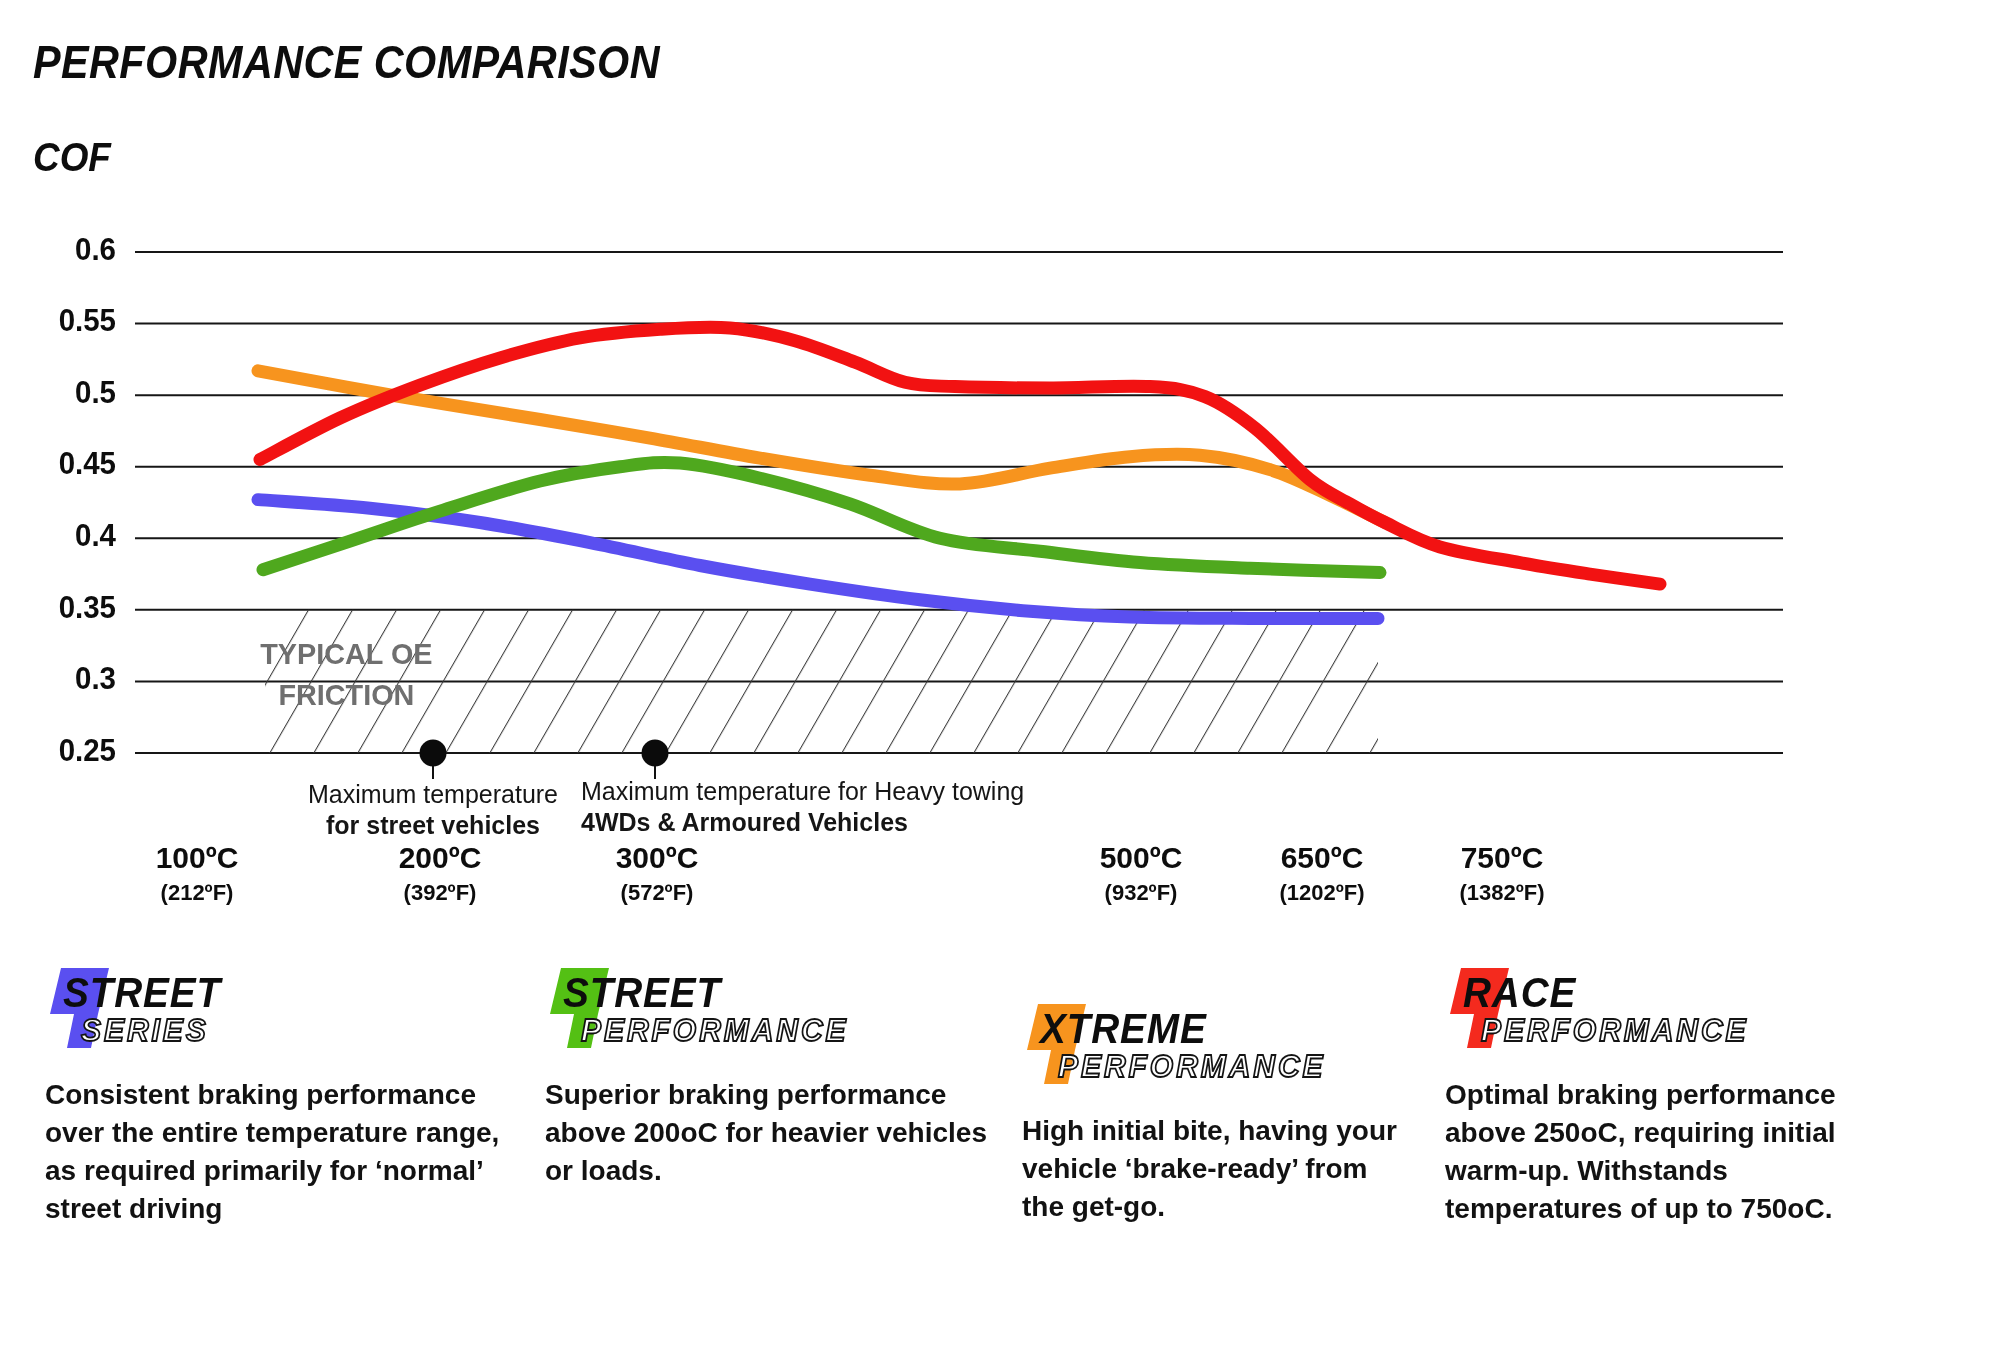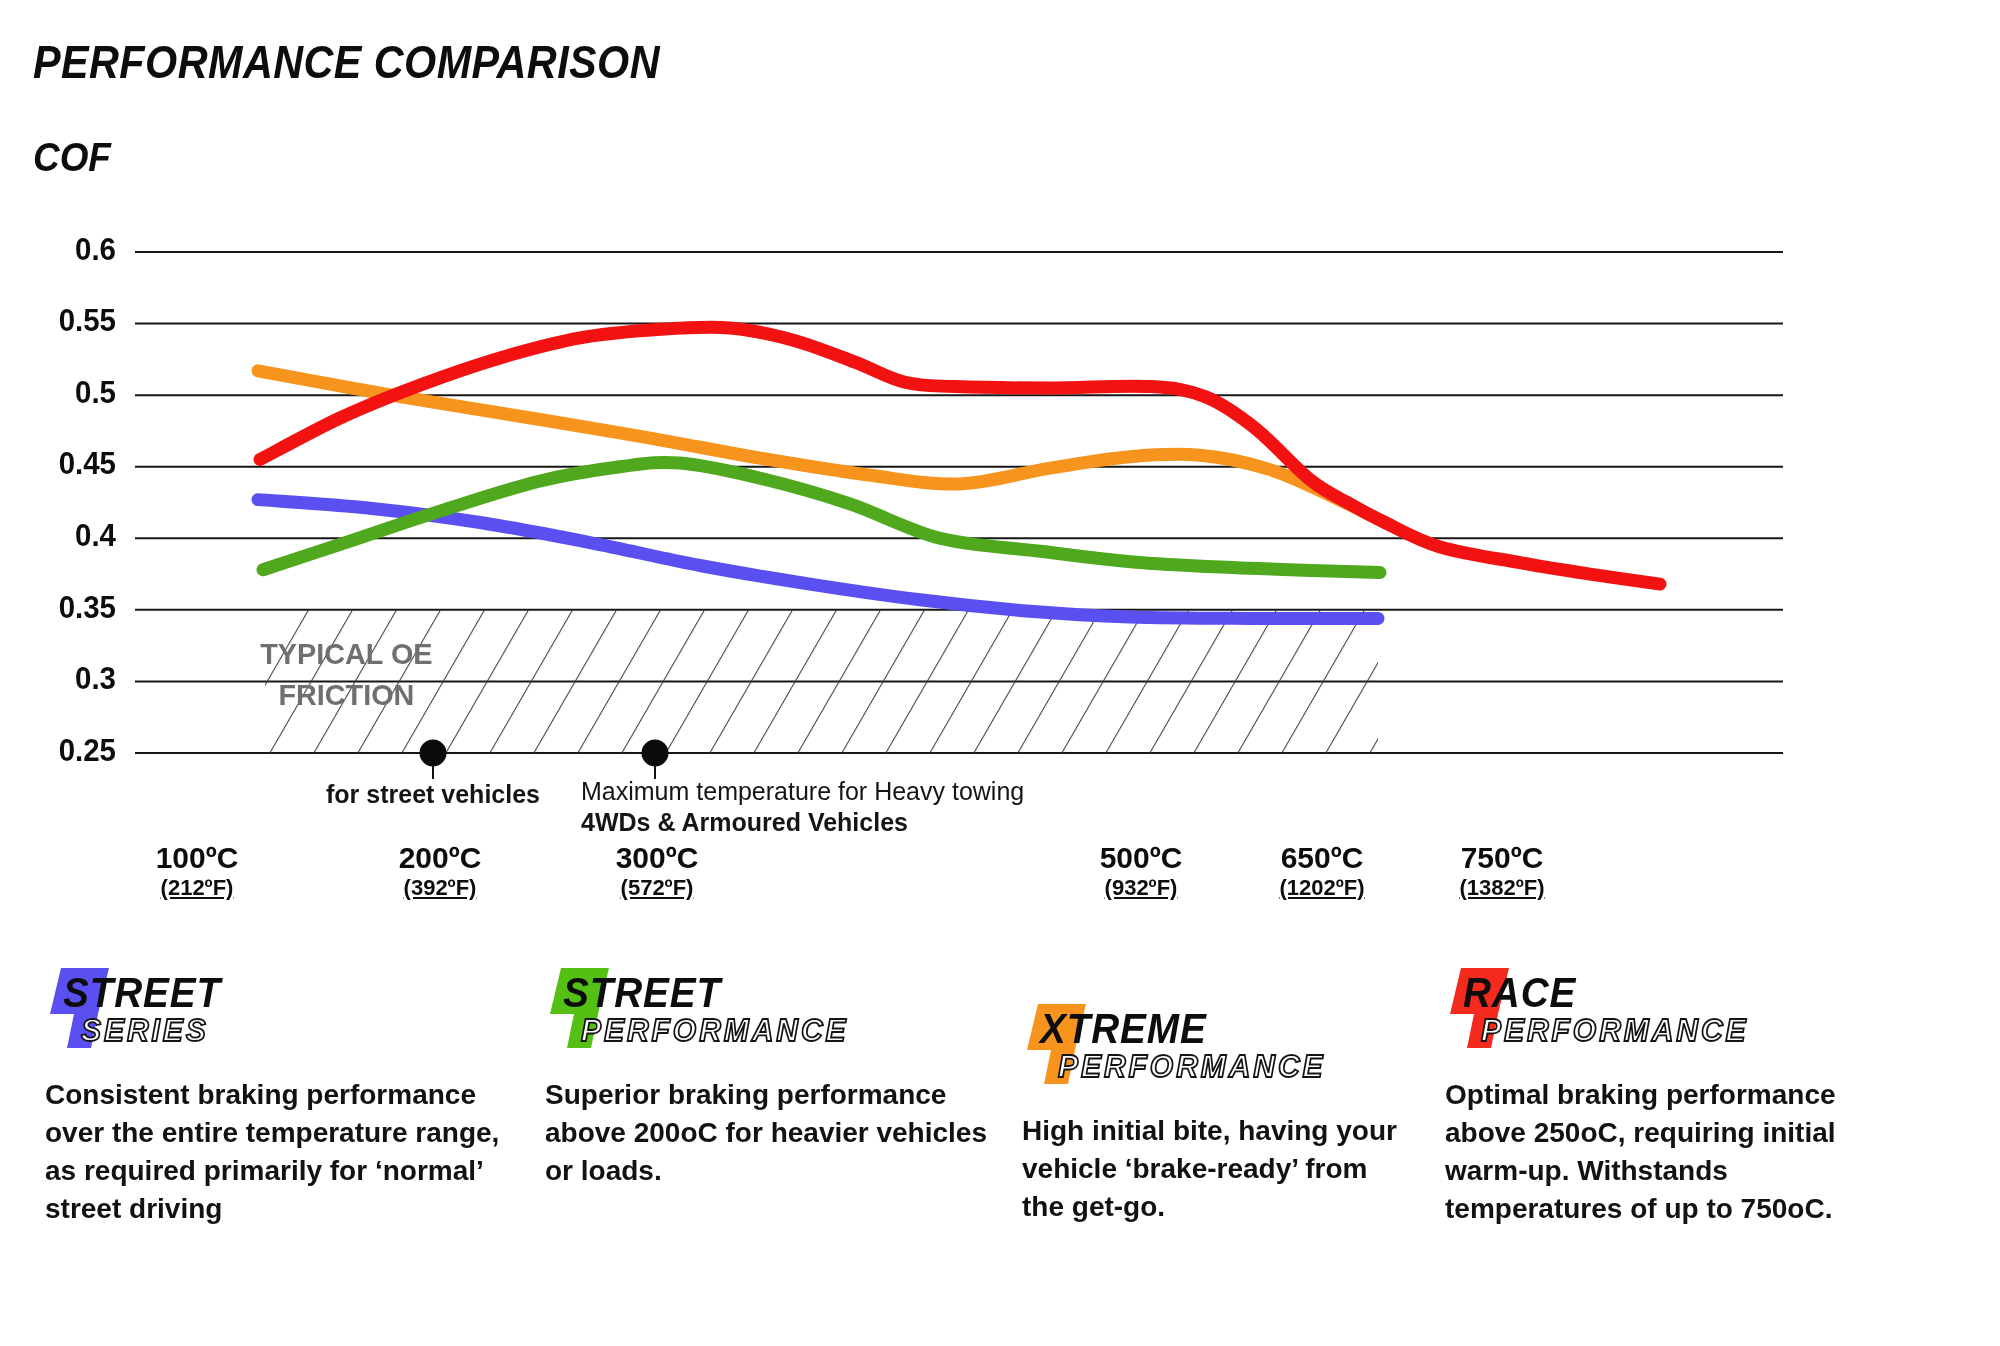--- a/index.html
+++ b/index.html
@@ -10,21 +10,21 @@
   .page-title{position:absolute;left:33px;top:34px;margin:0;font:italic 700 47px "Liberation Sans",sans-serif;
               color:#0d0d0d;transform:scaleX(.88);transform-origin:left top;letter-spacing:.5px;white-space:nowrap;}
   .cof-title{position:absolute;left:33px;top:134px;font:italic 700 41px "Liberation Sans",sans-serif;
              color:#0d0d0d;transform:scaleX(.9);transform-origin:left top;}
 
   .ytick{position:absolute;left:14px;width:102px;text-align:right;font:700 31px "Liberation Sans",sans-serif;
          color:#0d0d0d;transform:scaleX(.95);transform-origin:right top;}
 
   .xtick{position:absolute;top:841px;width:220px;text-align:center;color:#0d0d0d;}
   .xtick .xc{font:700 30px "Liberation Sans",sans-serif;text-align:center;}
-  .xtick .xf{font:700 22px "Liberation Sans",sans-serif;text-decoration:underline;}
+  .xtick .xf{font:700 22px "Liberation Sans",sans-serif;margin-top:5px;}
 
   .bandlbl{position:absolute;left:200px;top:633px;width:305px;text-align:center;color:#6f6f6f;
            font:700 30px/41px "Liberation Sans",sans-serif;transform:scaleX(.96);transform-origin:left top;}
 
   .ann{position:absolute;font:400 25px/31px "Liberation Sans",sans-serif;color:#151515;}
   .ann .b{font-weight:700;}
   .ann-street{left:250px;top:779px;width:366px;text-align:center;}
   .ann-towing{left:581px;top:776px;width:560px;text-align:left;}
 
   .col{position:absolute;top:966px;}
@@ -82,20 +82,21 @@
   <div class="ytick" style="top:590px">0.35</div>
   <div class="ytick" style="top:661px">0.3</div>
   <div class="ytick" style="top:733px">0.25</div>
 
   <div class="bandlbl">
     <div>TYPICAL OE</div>
     <div>FRICTION</div>
   </div>
 
   <div class="ann ann-street">
+    <div>Maximum temperature</div>
     <div class="b">for street vehicles</div>
   </div>
   <div class="ann ann-towing">
     <div>Maximum temperature for Heavy towing</div>
     <div class="b">4WDs &amp; Armoured Vehicles</div>
   </div>
 
   <div class="xtick" style="left:87px">
     <div class="xc">100ºC</div>
     <div class="xf">(212ºF)</div>

